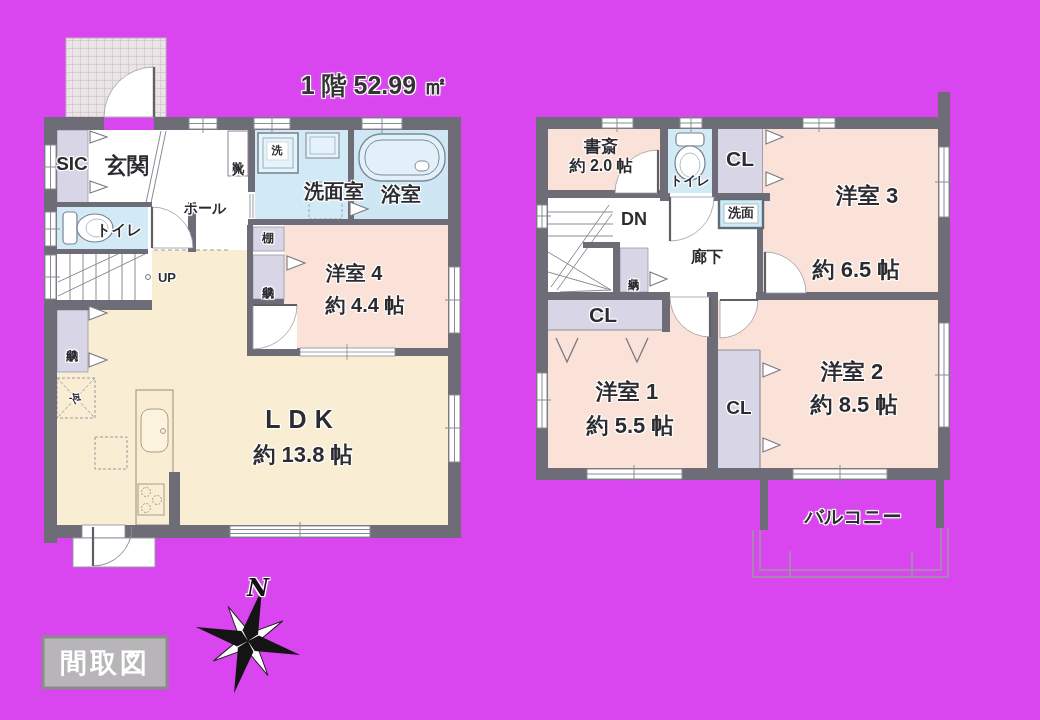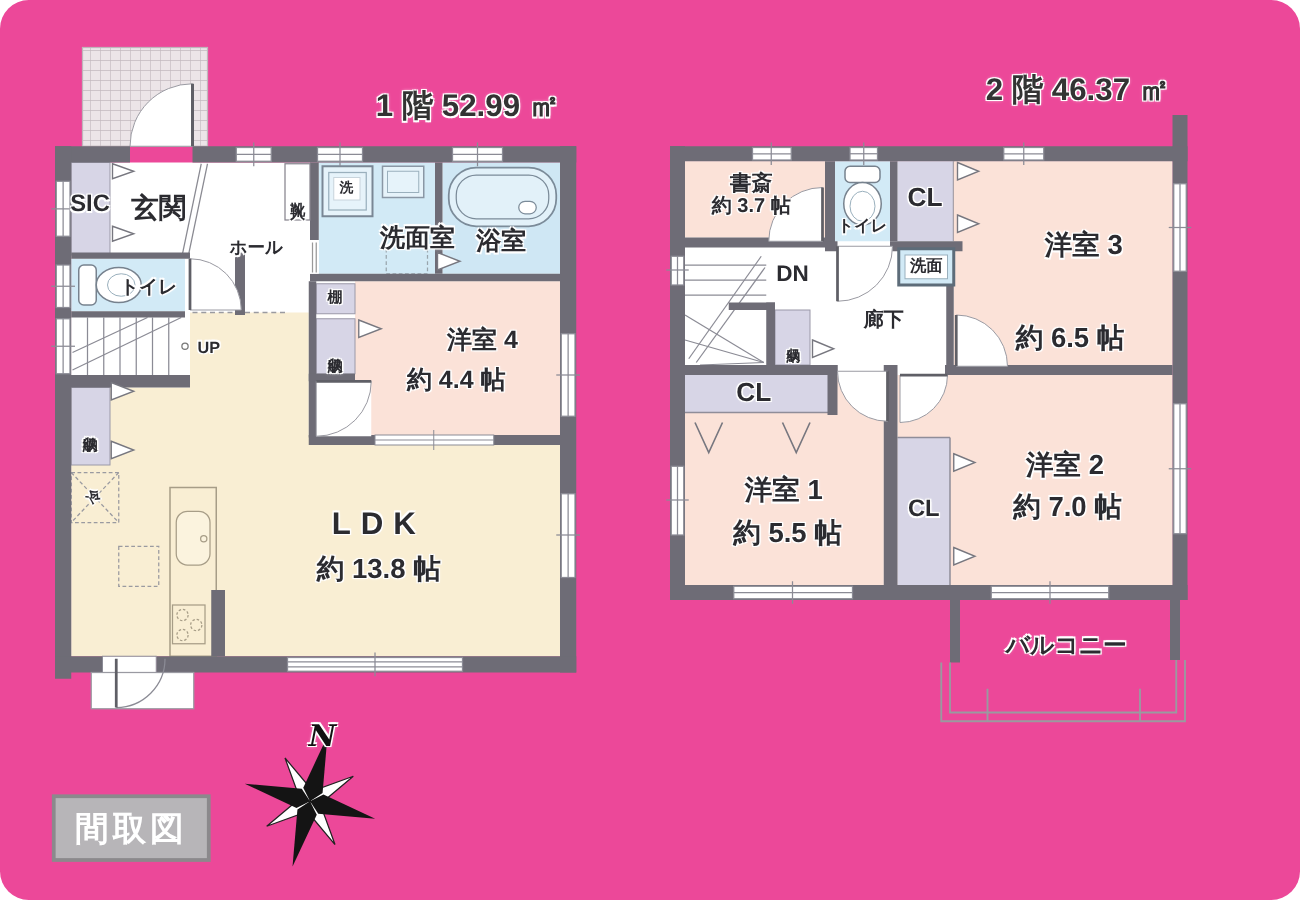--- a/index.html
+++ b/index.html
@@ -1,17 +1,17 @@
 <!DOCTYPE html>
 <html><head>
 <meta charset="utf-8">
 <style>
   html,body{margin:0;padding:0;background:#fff;}
-  #stage{position:relative;width:1040px;height:720px;background:#ec4899;overflow:hidden;
-         font-family:"Liberation Sans","DejaVu Sans",sans-serif;border-radius:23px;}
+  #stage{position:relative;width:1040px;height:720px;background:#d946ef;overflow:hidden;
+         font-family:"Liberation Sans","DejaVu Sans",sans-serif;}
   #plan-svg{position:absolute;left:0;top:0;}
   .lbl{position:absolute;transform:translate(-50%,-50%);font-weight:600;color:#2b2b30;
        white-space:nowrap;line-height:1.05;
        text-shadow:-1px -1px 0 #fff,1px -1px 0 #fff,-1px 1px 0 #fff,1px 1px 0 #fff,0 0 3px #fff;}
   .vert{writing-mode:vertical-rl;text-orientation:upright;letter-spacing:1px;}
   .title{font-weight:600;color:#333;transform:none;text-align:right;}
   .legend-text{color:#fff;font-weight:700;letter-spacing:3px;
        text-shadow:none;}
   .north{font-family:"DejaVu Serif","Liberation Serif",serif;font-style:italic;font-weight:700;color:#111;}
   .rei{transform:translate(-50%,-50%) rotate(-45deg);}
@@ -350,53 +350,52 @@
     <g fill="#141414">
       <polygon points="0,-54 8,-9 0,0 -8,-9"></polygon>
       <polygon points="0,-54 8,-9 0,0 -8,-9" transform="rotate(90)"></polygon>
       <polygon points="0,-54 8,-9 0,0 -8,-9" transform="rotate(180)"></polygon>
       <polygon points="0,-54 8,-9 0,0 -8,-9" transform="rotate(270)"></polygon>
     </g>
   </g>
 </svg>
 
   <div class="lbl title" style="left:270px;top:72px;width:178px;font-size:25px;">1 階 52.99 ㎡</div>
-  <div class="lbl title" style="left:768px;top:59px;width:168px;font-size:25px;">2 階 46.37 ㎡</div>
 
   <div class="lbl" style="left:72px;top:164px;font-size:19px;">SIC</div>
   <div class="lbl" style="left:127px;top:166px;font-size:22px;">玄関</div>
-  <div class="lbl" style="left:205px;top:198px;font-size:14px;">ホール</div>
+  <div class="lbl" style="left:205px;top:208px;font-size:14px;">ホール</div>
   <div class="lbl vert" style="left:238px;top:153px;font-size:12px;">靴入</div>
   <div class="lbl" style="left:277px;top:151px;font-size:11px;">洗</div>
   <div class="lbl" style="left:301px;top:191px;font-size:20px;margin-left:33px;">洗面室</div>
   <div class="lbl" style="left:401px;top:194px;font-size:20px;">浴室</div>
   <div class="lbl" style="left:119px;top:230px;font-size:15px;">トイレ</div>
   <div class="lbl" style="left:167px;top:278px;font-size:13px;">UP</div>
   <div class="lbl" style="left:268px;top:238px;font-size:12px;">棚</div>
   <div class="lbl vert" style="left:268px;top:277px;font-size:12px;">収納</div>
-  <div class="lbl" style="left:386px;top:273px;font-size:20px;">洋室 4</div>
+  <div class="lbl" style="left:354px;top:273px;font-size:20px;">洋室 4</div>
   <div class="lbl" style="left:365px;top:305px;font-size:20px;">約 4.4 帖</div>
   <div class="lbl vert" style="left:72px;top:340px;font-size:12px;">収納</div>
   <div class="lbl rei" style="left:76px;top:398px;font-size:11px;">冷</div>
   <div class="lbl" style="left:303px;top:419px;font-size:25px;letter-spacing:8px;">LDK</div>
   <div class="lbl" style="left:303px;top:455px;font-size:22px;">約 13.8 帖</div>
 
   <div class="lbl" style="left:601px;top:147px;font-size:17px;">書斎</div>
-  <div class="lbl" style="left:601px;top:166px;font-size:16px;">約 3.7 帖</div>
+  <div class="lbl" style="left:601px;top:166px;font-size:16px;">約 2.0 帖</div>
   <div class="lbl" style="left:690px;top:181px;font-size:13px;">トイレ</div>
   <div class="lbl" style="left:740px;top:159px;font-size:21px;">CL</div>
   <div class="lbl" style="left:741px;top:213px;font-size:13px;">洗面</div>
   <div class="lbl" style="left:855px;top:196px;font-size:22px;margin-left:12px;">洋室 3</div>
   <div class="lbl" style="left:856px;top:226px;font-size:22px;margin-top:44px;">約 6.5 帖</div>
   <div class="lbl" style="left:634px;top:219px;font-size:18px;">DN</div>
   <div class="lbl vert" style="left:633px;top:270px;font-size:11px;">収納</div>
   <div class="lbl" style="left:707px;top:257px;font-size:16px;text-align:center;">廊下</div>
   <div class="lbl" style="left:603px;top:315px;font-size:21px;">CL</div>
   <div class="lbl" style="left:627px;top:392px;font-size:22px;">洋室 1</div>
   <div class="lbl" style="left:630px;top:426px;font-size:22px;">約 5.5 帖</div>
   <div class="lbl" style="left:739px;top:408px;font-size:19px;">CL</div>
   <div class="lbl" style="left:852px;top:372px;font-size:22px;">洋室 2</div>
-  <div class="lbl" style="left:854px;top:405px;font-size:22px;">約 7.0 帖</div>
+  <div class="lbl" style="left:854px;top:405px;font-size:22px;">約 8.5 帖</div>
   <div class="lbl" style="left:853px;top:517px;font-size:19px;text-align:center;">バルコニー</div>
 
   <div class="lbl legend-text" style="left:105px;top:663px;font-size:27px;">間取図</div>
   <div class="lbl north" style="left:258px;top:588px;font-size:24px;">N</div>
 </div>
 
 </body></html>

